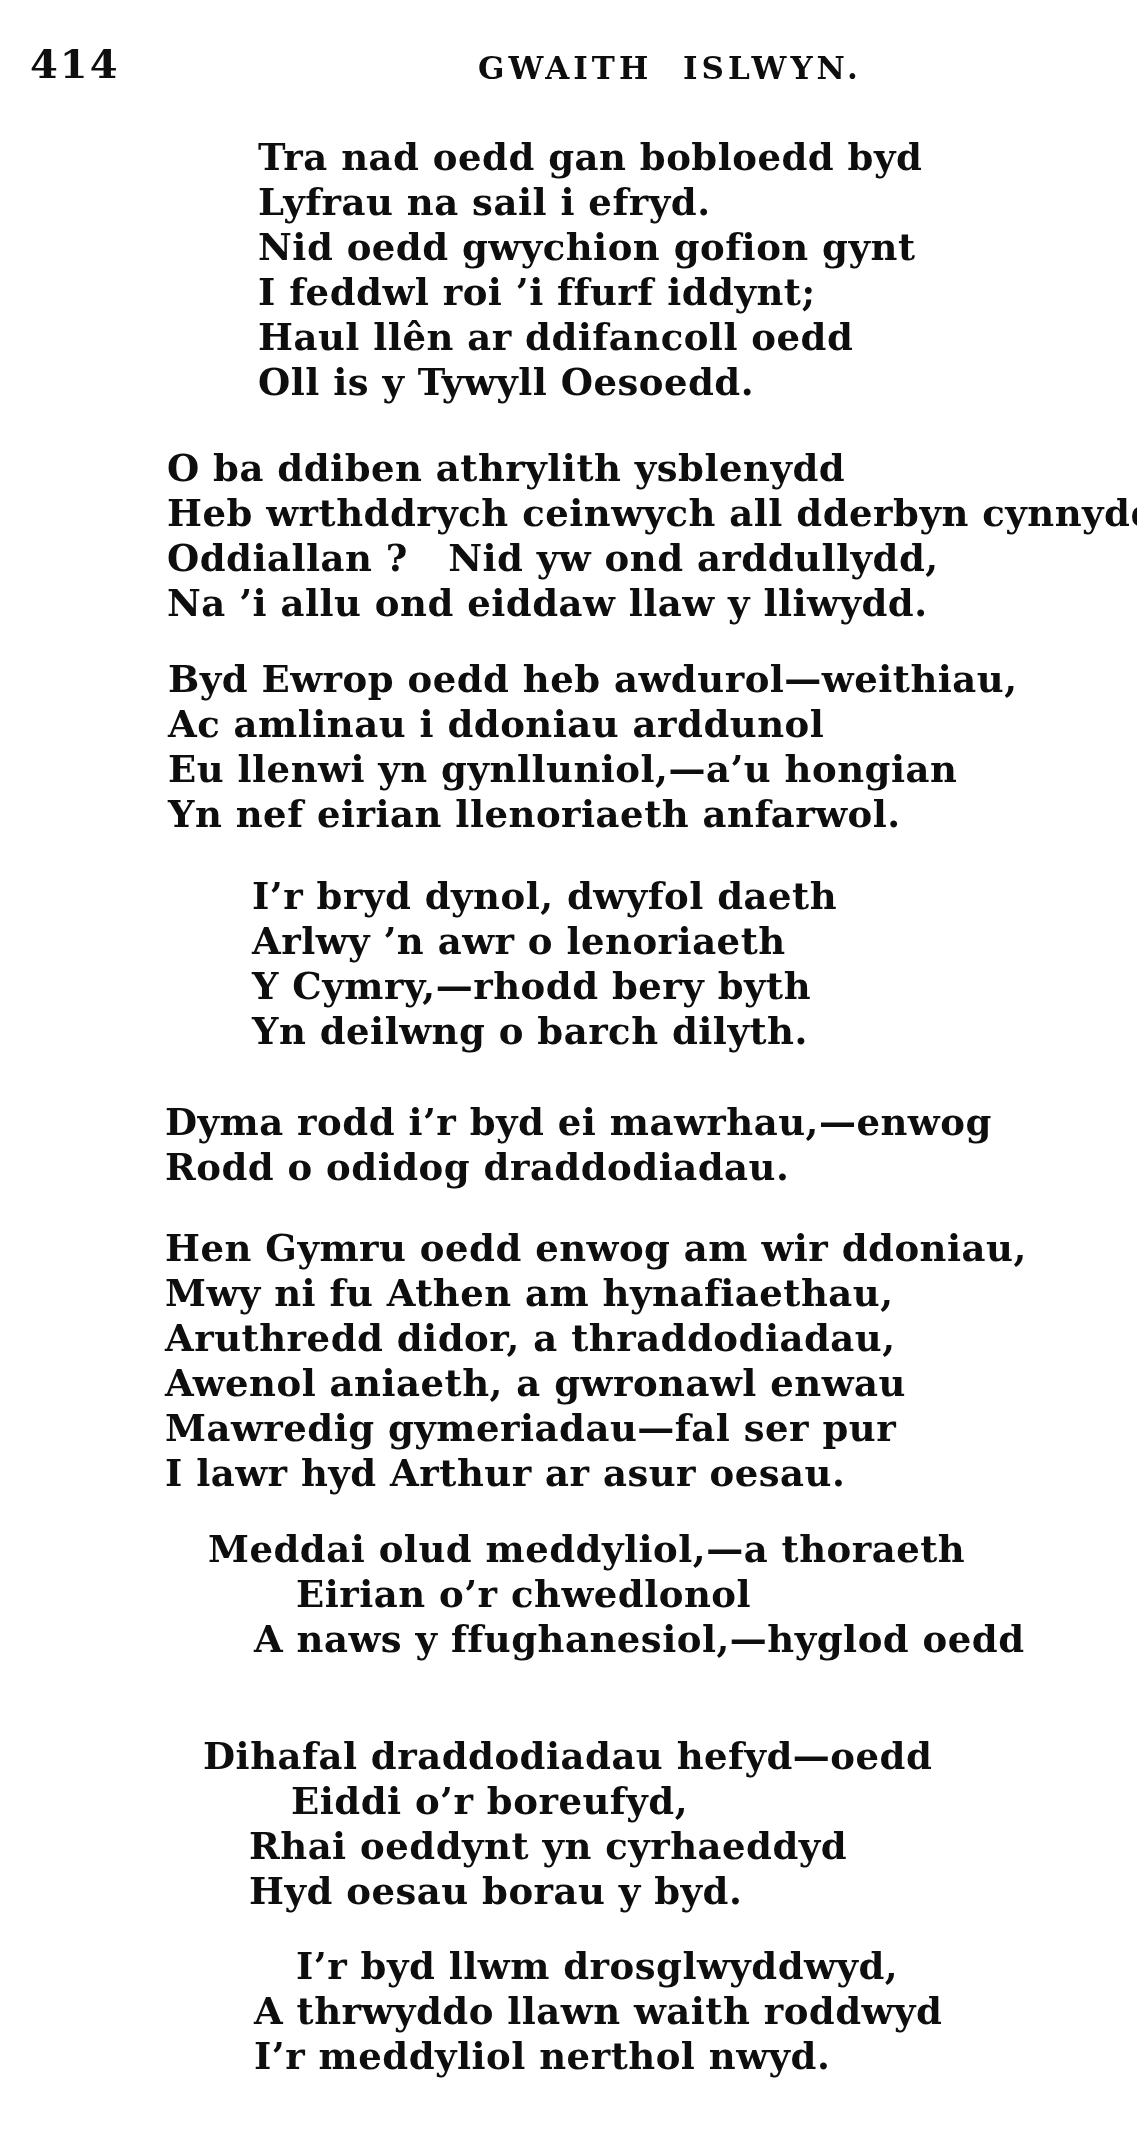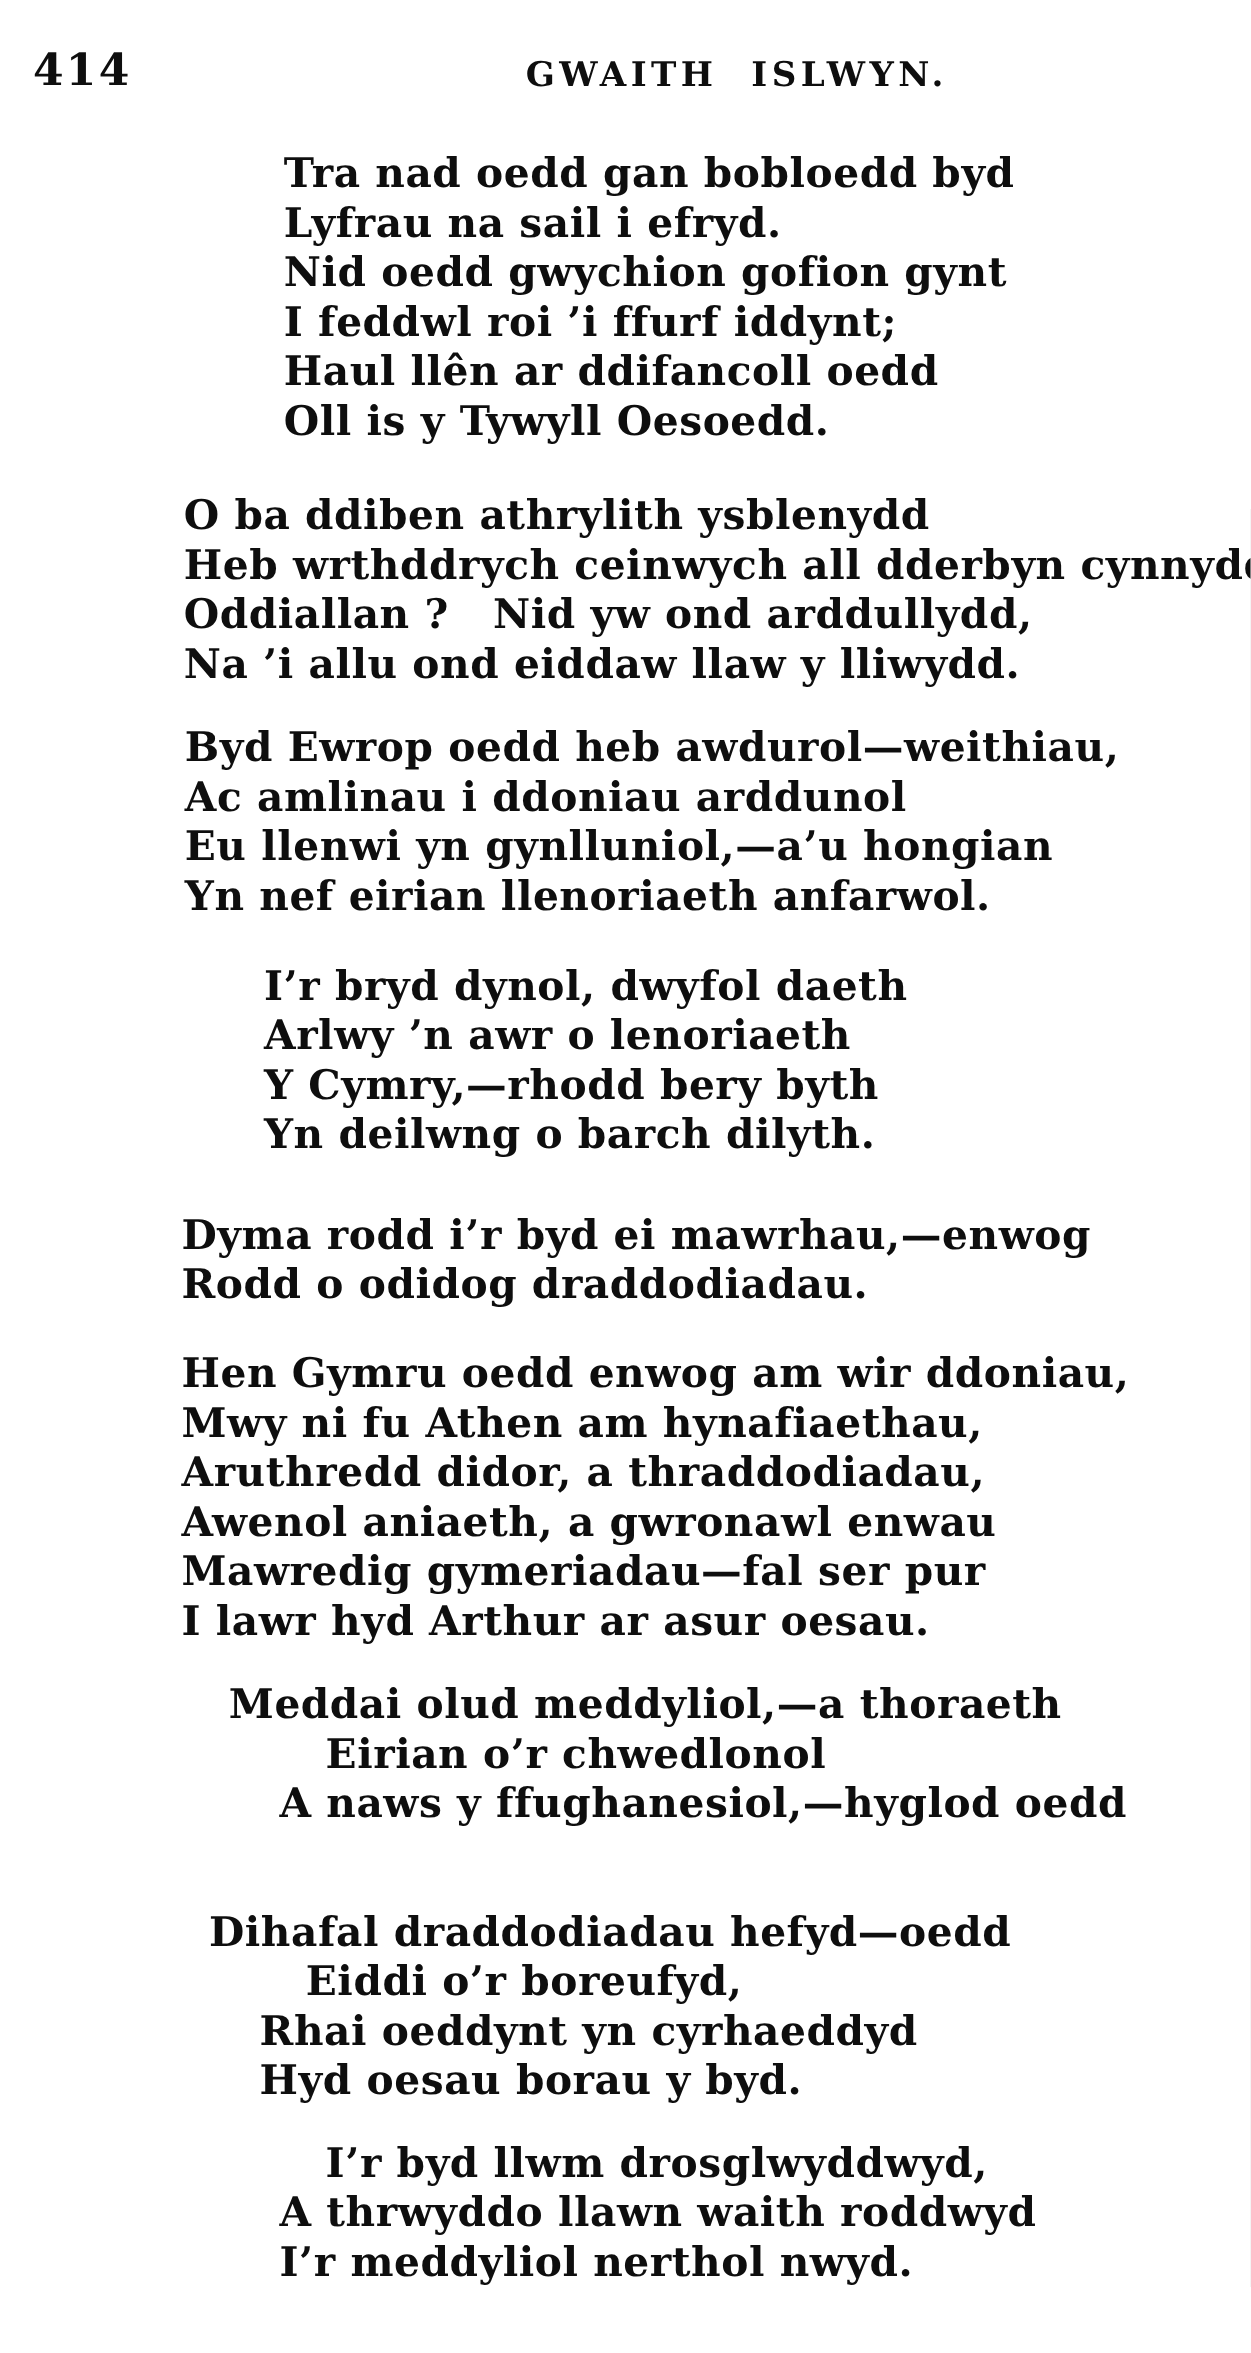--- a/index.html
+++ b/index.html
@@ -42,25 +42,25 @@
     letter-spacing: 0.5px;
     white-space: pre;
   }
   .ind-0 { margin-left: 0; }
   .ind-1 { margin-left: 88px; }
   .ind-2 { margin-left: 46px; }
 
   .s0 { left: 258px; top: 135px;  }
   .s1 { left: 167px; top: 446px;  }
   .s2 { left: 168px; top: 657px;  }
-  .s3 { left: 240px; top: 874px;  }
+  .s3 { left: 252px; top: 874px;  }
   .s4 { left: 165px; top: 1100px; }
   .s5 { left: 165px; top: 1226px; }
   .s6 { left: 208px; top: 1527px; }
-  .s7 { left: 190px; top: 1734px; }
+  .s7 { left: 203px; top: 1734px; }
   .s8 { left: 208px; top: 1944px; }
 </style>
 </head>
 <body>
 
 <div class="page">
   <div class="pageno">414</div>
   <div class="header">GWAITH ISLWYN.</div>
 
   <div class="stanza s0">

